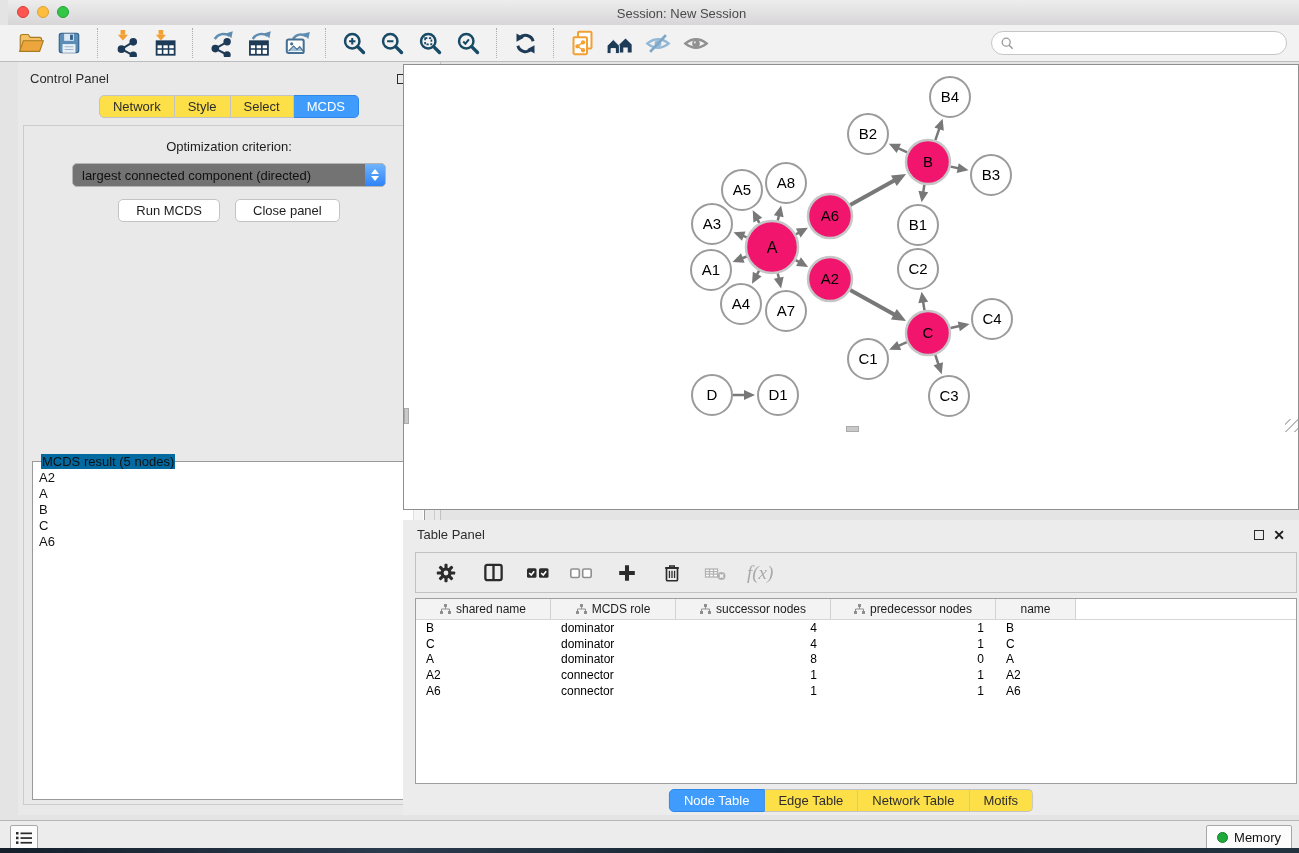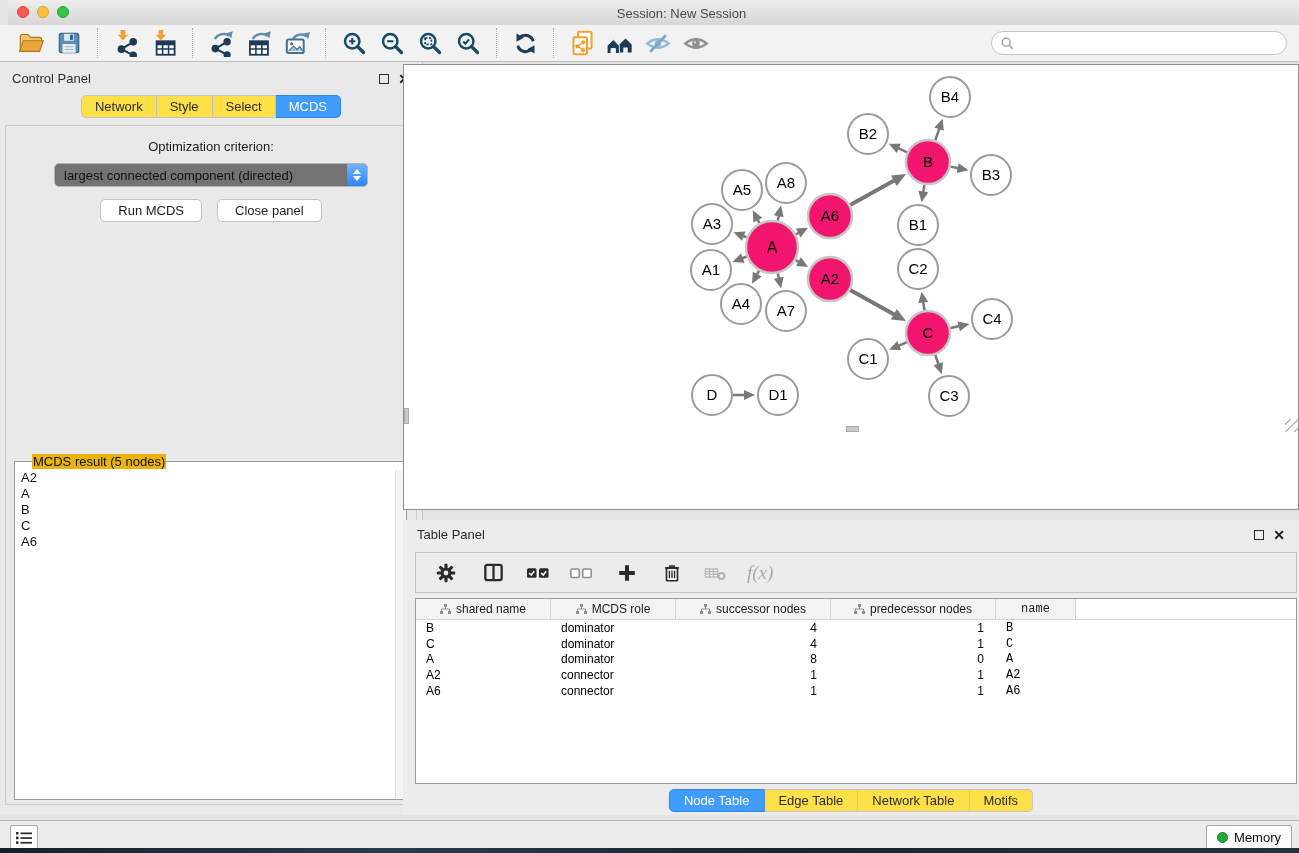--- a/index.html
+++ b/index.html
@@ -22,21 +22,21 @@
   .main-toolbar { position:absolute; top:25px; left:0; width:100%; height:37px;
     background:#f3f2f2; border-bottom:1px solid #bdbdbd;
     display:flex; align-items:center; padding:0 12px; }
   .tool { width:30px; height:30px; display:flex; align-items:center; justify-content:center; margin:0 4px; }
   .tsep { width:1px; height:30px; border-left:1px dotted #ababab; margin:0 9px; }
   .searchbox { margin-left:auto; width:296px; height:24px; background:#fff;
     border:1px solid #c6c6c6; border-radius:12px; display:flex; align-items:center; padding:0 9px; }
   .searchbox input { border:none; outline:none; flex:1; font-size:13px; font-family:"Liberation Sans",sans-serif; background:transparent; margin-left:6px; }
 
   
-  .control-panel { position:absolute; left:0; top:62px; width:423px; height:753px;
+  .control-panel { position:absolute; left:18px; top:62px; width:423px; height:753px;
     background:#e9e9e9; border-right:1px solid #c2c2c2; }
   .panel-header { display:flex; align-items:center; padding:9px 12px 4px; font-size:13px; color:#2d2d2d; }
   .panel-controls { margin-left:auto; display:flex; gap:9px; align-items:center; }
   .float-box { width:10px; height:10px; border:1.6px solid #2b2b2b; display:inline-block; }
   .close-x { font-size:14px; font-weight:bold; color:#1a1a1a; line-height:10px; }
   .cp-tabs { display:flex; justify-content:center; margin-top:5px; }
   .seg-tab { font-size:13px; color:#2d2d2d; background:#fde047; border:1px solid #c3c3c3;
     border-left-width:0; padding:3px 13px; }
   .seg-tab:first-child { border-left-width:1px; border-radius:5px 0 0 5px; }
   .seg-tab:last-child { border-radius:0 5px 5px 0; }
@@ -47,21 +47,21 @@
     border-radius:5px; display:flex; align-items:center; font-size:13px; color:#111; }
   .dropdown .dval { padding-left:9px; flex:1; white-space:nowrap; }
   .stepper { width:20px; height:22px; background:linear-gradient(#6fb4fc,#2e83f8); border-radius:0 4px 4px 0;
     display:flex; flex-direction:column; align-items:center; justify-content:center; gap:2px; }
   .chev-up { width:0; height:0; border-left:4px solid transparent; border-right:4px solid transparent; border-bottom:5px solid #fff; }
   .chev-down { width:0; height:0; border-left:4px solid transparent; border-right:4px solid transparent; border-top:5px solid #fff; }
   .btn-row { display:flex; justify-content:center; gap:15px; margin-top:12px; }
   .mac-btn { background:#fff; border:1px solid #c3c3c3; border-radius:5px; padding:3px 17px; font-size:13px; color:#1c1c1c; font-family:Liberation Sans, sans-serif; }
   .result-box { position:absolute; left:8px; right:9px; top:328px; bottom:4px;
     border:1px solid #9a9a9a; background:#fff; margin:0; padding:1px 4px; }
-  .result-box legend { font-size:13px; color:#111; background:#eab308; padding:0 1px; margin-left:13px; }
+  .result-box legend { font-size:13px; color:#111; background:#0369a1; padding:0 1px; margin-left:4px; }
   .result-item { font-size:13px; color:#111; line-height:16px; padding-left:2px; }
   .result-scroll { position:absolute; top:1px; bottom:1px; right:1px; width:10px; background:#f4f4f4; border-left:1px solid #e0e0e0; }
 
   
   .net-window { position:absolute; left:403px; top:64px; width:896px; height:446px;
     background:#fff; border:1px solid #8f8f8f; }
   .net-titlebar { position:relative; height:22px; background:linear-gradient(#ededed,#d7d5d7);
     border-bottom:1px solid #b2b0b2; display:flex; align-items:center; justify-content:center; }
   .net-titlebar .title { font-size:13px; color:#3c3c3c; }
   .net-titlebar .lights { top:5px; }
@@ -77,21 +77,21 @@
   .tp-toolbar { position:absolute; left:12px; right:2px; top:32px; height:41px;
     background:#ececec; border:1px solid #c2c2c2; display:flex; align-items:center; padding:0 10px; }
   .tp-tool { display:flex; align-items:center; justify-content:center; margin:0 9px; }
   .fx { font-family:"Liberation Serif", serif; font-style:italic; font-size:19px; color:#a9a9a9; }
   .data-table { position:absolute; left:12px; right:2px; top:78px; height:186px; background:#fff;
     border:1px solid #9e9e9e; overflow:hidden; font-size:12px; }
   .thead { display:flex; height:21px; border-bottom:1px solid #d6d6d6; }
   .th { background:#f3f3f3; border-right:1px solid #d2d2d2; display:flex; align-items:center; justify-content:center; gap:5px; color:#1c1c1c; }
   .trow { display:flex; height:15.7px; align-items:center; }
   .td { color:#000; overflow:hidden; white-space:nowrap; }
-  .c0 { width:135px; } .c1 { width:125px; } .c2 { width:155px; } .c3 { width:165px; } .c4 { width:80px;font-family:Liberation Mono, monospace; }
+  .c0 { width:135px; } .c1 { width:125px; } .c2 { width:155px; } .c3 { width:165px; } .c4 { width:80px; }
   .td.c0 { padding-left:10px; } .td.c1 { padding-left:10px; }
   .td.c2 { text-align:right; padding-right:14px; } .td.c3 { text-align:right; padding-right:12px; }
   .td.c4 { padding-left:10px; }
   .tp-tabs { position:absolute; bottom:3px; left:50%; transform:translateX(-50%); display:flex; }
   .tp-tabs .seg-tab { padding:3px 14px; }
 
   
   .statusbar { position:absolute; left:0; bottom:0; width:100%; height:33px;
     background:#ececec; border-top:1px solid #b6b6b6; }
   .list-btn { position:absolute; left:10px; top:4px; width:28px; height:25px; background:#fcfcfc;

